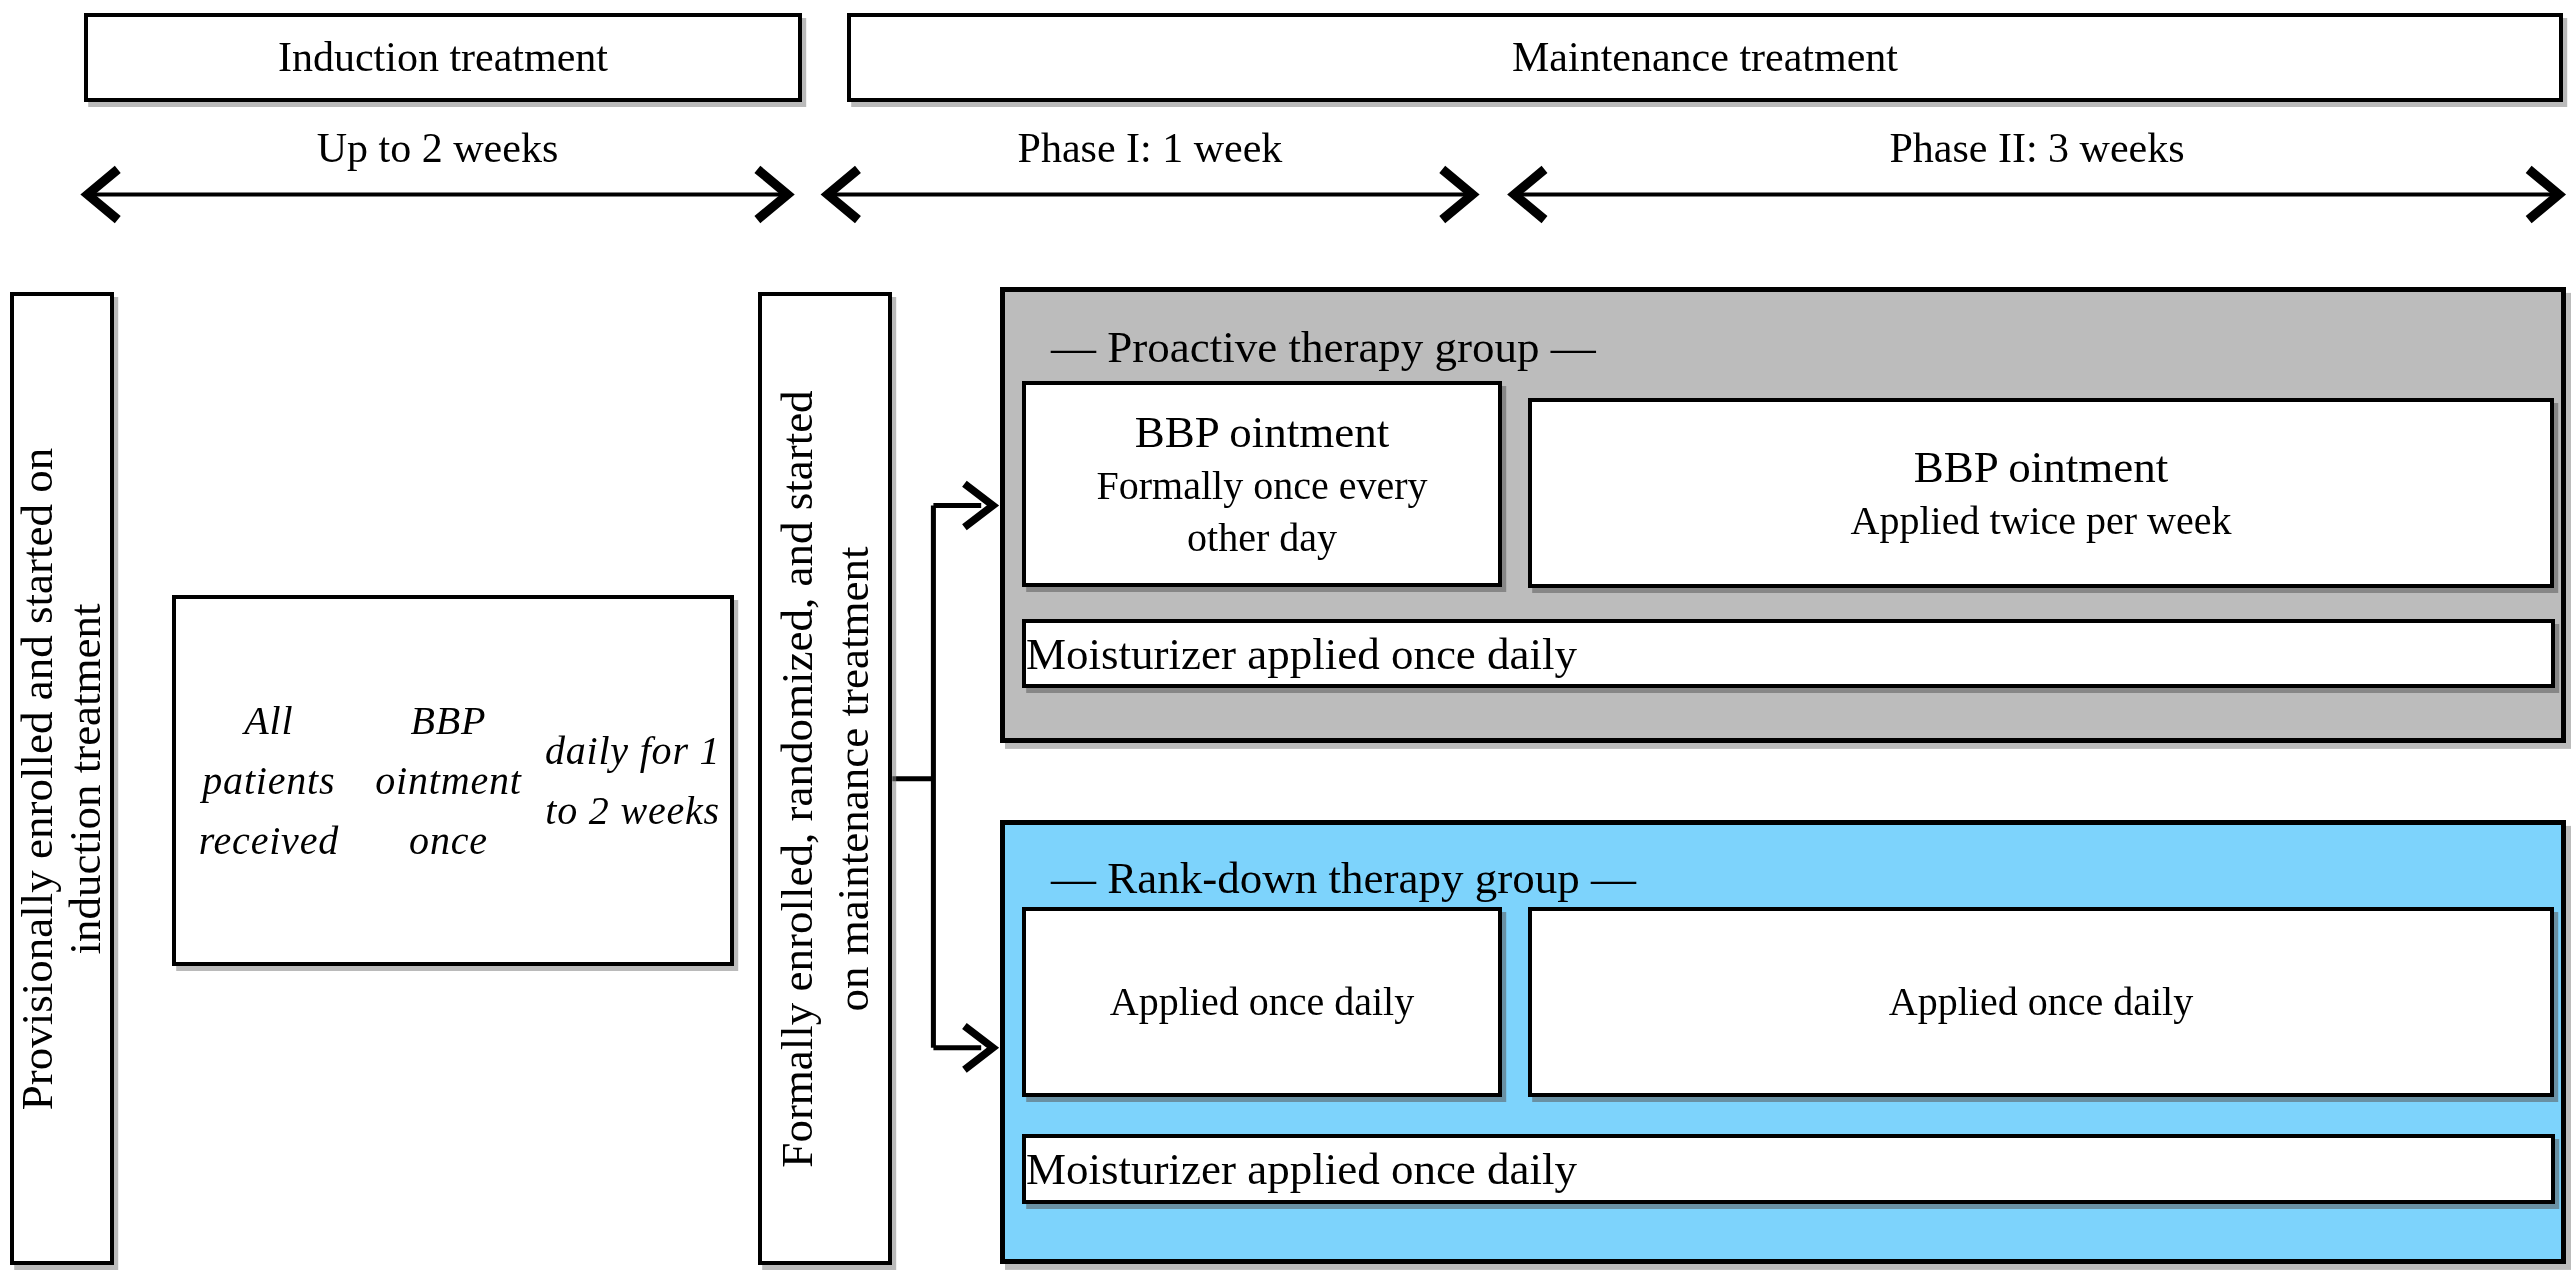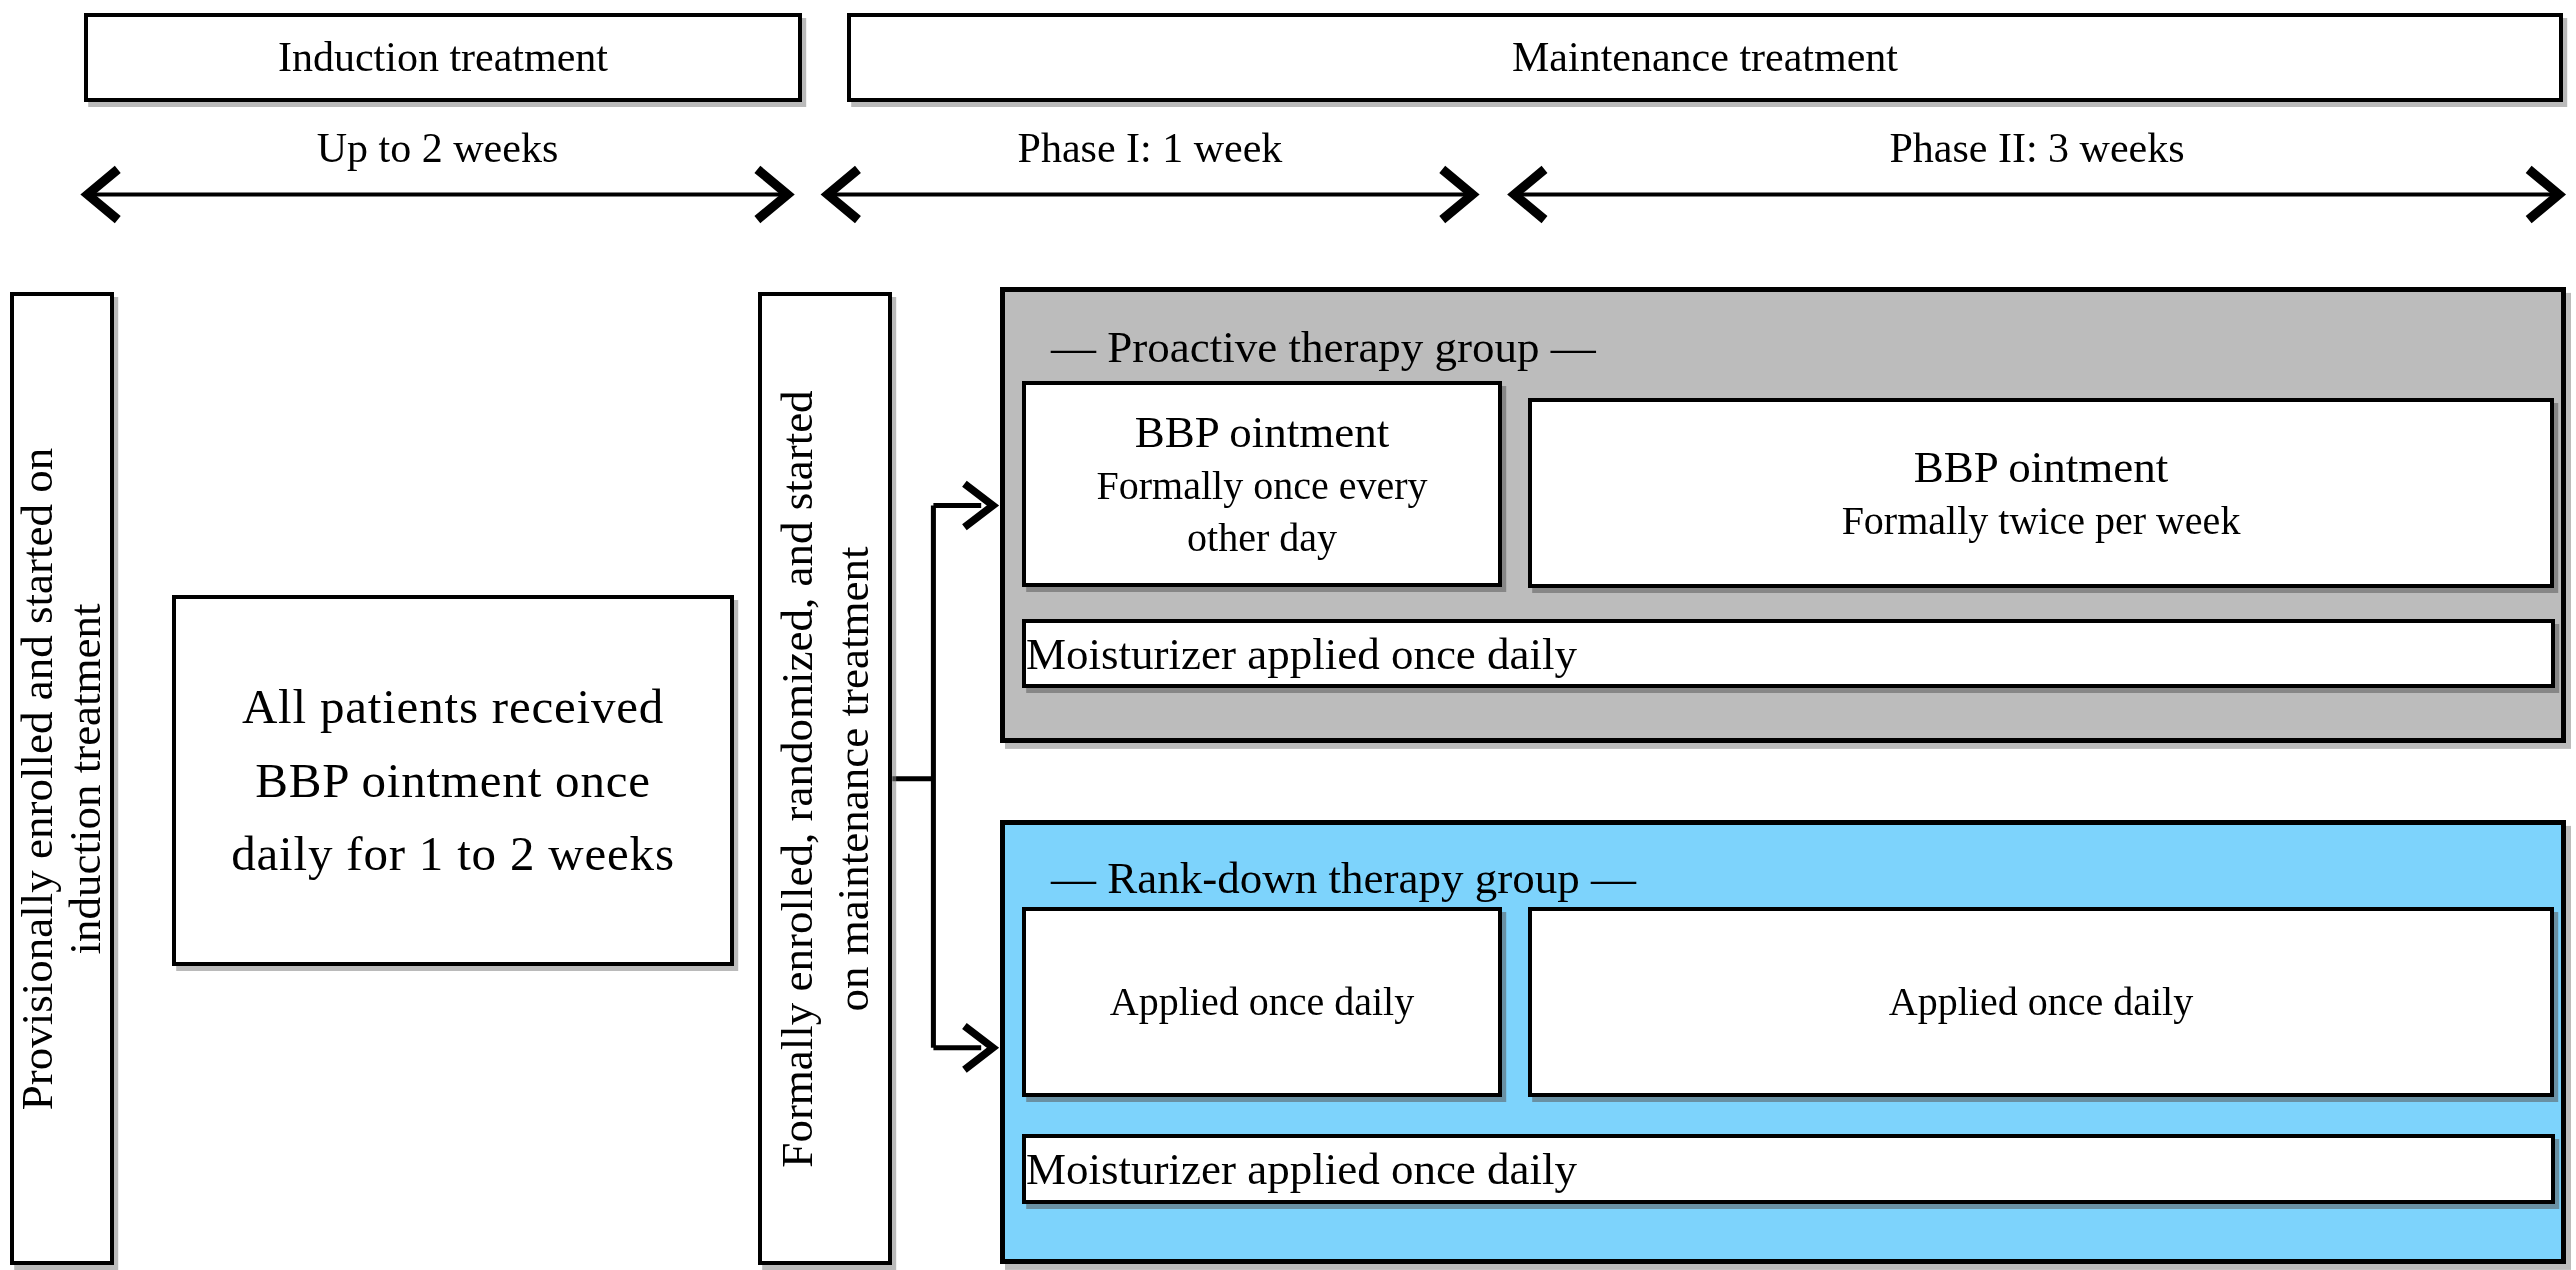--- a/index.html
+++ b/index.html
@@ -44,24 +44,25 @@
     position: absolute;
     left: 50%; top: 50%;
     transform: translate(-50%, -50%) rotate(-90deg);
     width: 948px;
     text-align: center;
     font-size: 45px;
     line-height: 1.06;
   }
   .vtext .vline { white-space: nowrap; }
   .mid-box {
-    flex-direction: column;
-    font-size: 49px;
+    flex-direction: row;
+    font-size: 40px;
     line-height: 1.5;
     letter-spacing: 0.8px;
+    font-style: italic;
   }
   .group {
     position: absolute;
     border: 5px solid #000000;
     box-shadow: 5px 5.9px 0 0 rgba(120,120,120,0.5);
   }
   .group-gray { background: #bcbcbc; }
   .group-white { background: #7dd3fc; }
   .group-label {
     position: absolute;
@@ -166,21 +167,21 @@
     <div class="group-label" style="top:28.5px;">— Proactive therapy group —</div>
 
     <div class="inner-box" style="left:17px; top:89px; width:480px; height:206px;">
       <div class="inner-title">BBP ointment</div>
       <div class="inner-sub">Formally once every</div>
       <div class="inner-sub">other day</div>
     </div>
 
     <div class="inner-box" style="left:523px; top:106px; width:1026px; height:190px;">
       <div class="inner-title">BBP ointment</div>
-      <div class="inner-sub">Formally twice per week</div>
+      <div class="inner-sub">Applied twice per week</div>
     </div>
 
     <div class="moist-box" style="left:17px; top:327px; width:1533px; height:69px;">
       <span>Moisturizer applied once daily</span>
     </div>
   </div>
 
   <div class="group group-white" style="left:1000px; top:820px; width:1566px; height:444px;">
     <div class="group-label" style="top:27px;">— Rank-down therapy group —</div>
 

